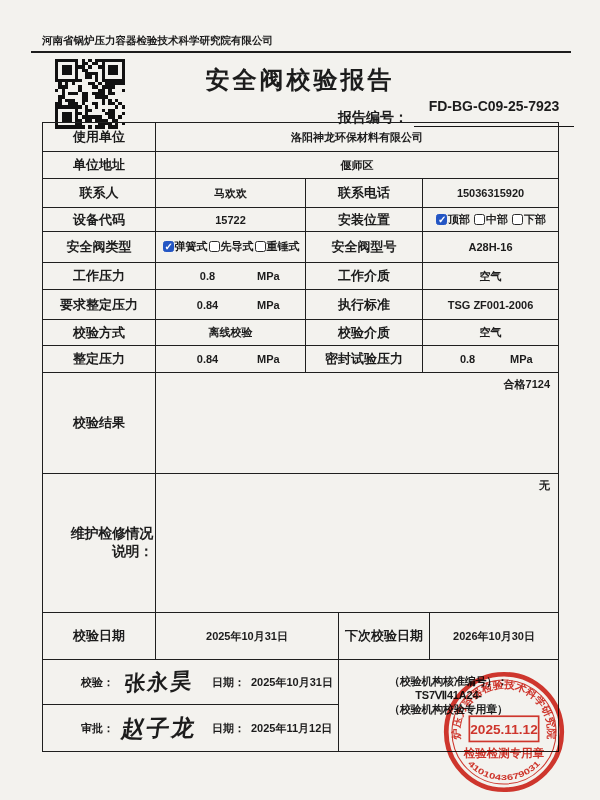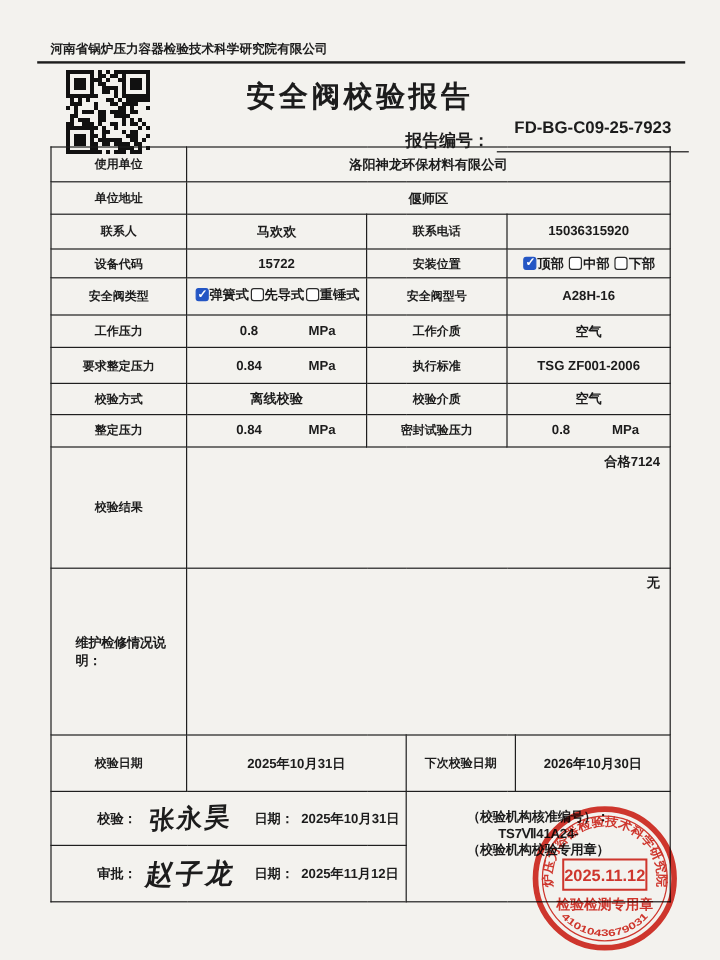--- a/index.html
+++ b/index.html
@@ -17,23 +17,23 @@
   .hdr-rule { position:absolute; top:51px; left:31px; right:29px; border-top:2px solid #1d1d1d; }
   
   .qr { position:absolute; top:58px; left:55px; width:70px; height:71px; }
   
   .title { position:absolute; top:64px; left:0; width:600px; text-align:center; font-size:24px; letter-spacing:3px; }
   .report-no { position:absolute; top:98px; left:338px; display:flex; align-items:flex-end; font-size:14px; }
   .report-no .val { display:inline-block; width:160px; margin-left:6px; text-align:center; border-bottom:1.5px solid #141414; padding-bottom:12px; }
   
   table { position:absolute; top:122px; left:42px; width:516px; border-collapse:collapse; table-layout:fixed; }
   td { border:1.5px solid #1f1f1f; font-size:11px; text-align:center; vertical-align:middle; padding:1px 2px; overflow:hidden; }
-  td.lbl { font-size:10px; }
+  td.lbl { font-size:13px; }
   td.top-left { vertical-align:top; text-align:right; padding:4px 8px; }
-  td.lbl-left { text-align:left; padding-left:20px; font-size:11px; letter-spacing:-0.3px; }
+  td.lbl-left { text-align:right; padding-left:20px; font-size:14px; letter-spacing:-0.3px; }
   .mpa { display:flex; align-items:center; }
   .mpa .num { flex:1; text-align:center; }
   .mpa .unit { width:46px; text-align:left; }
   
   .cb { display:inline-block; width:11px; height:11px; border-radius:2.5px; vertical-align:-1.5px; margin:0 1px; position:relative; }
   .cb[data-checked="false"] { border:1.4px solid #2b2b2b; background:#fff; }
   .cb[data-checked="true"]  { background:#2456c4; border:1.4px solid #2456c4; }
   .cb[data-checked="true"]::after { content:"✓"; position:absolute; left:1px; top:-1px; color:#fff; font-size:10px; line-height:12px; }
   .opt { white-space:nowrap; }
   .wrapcell { line-height:1.25; }

